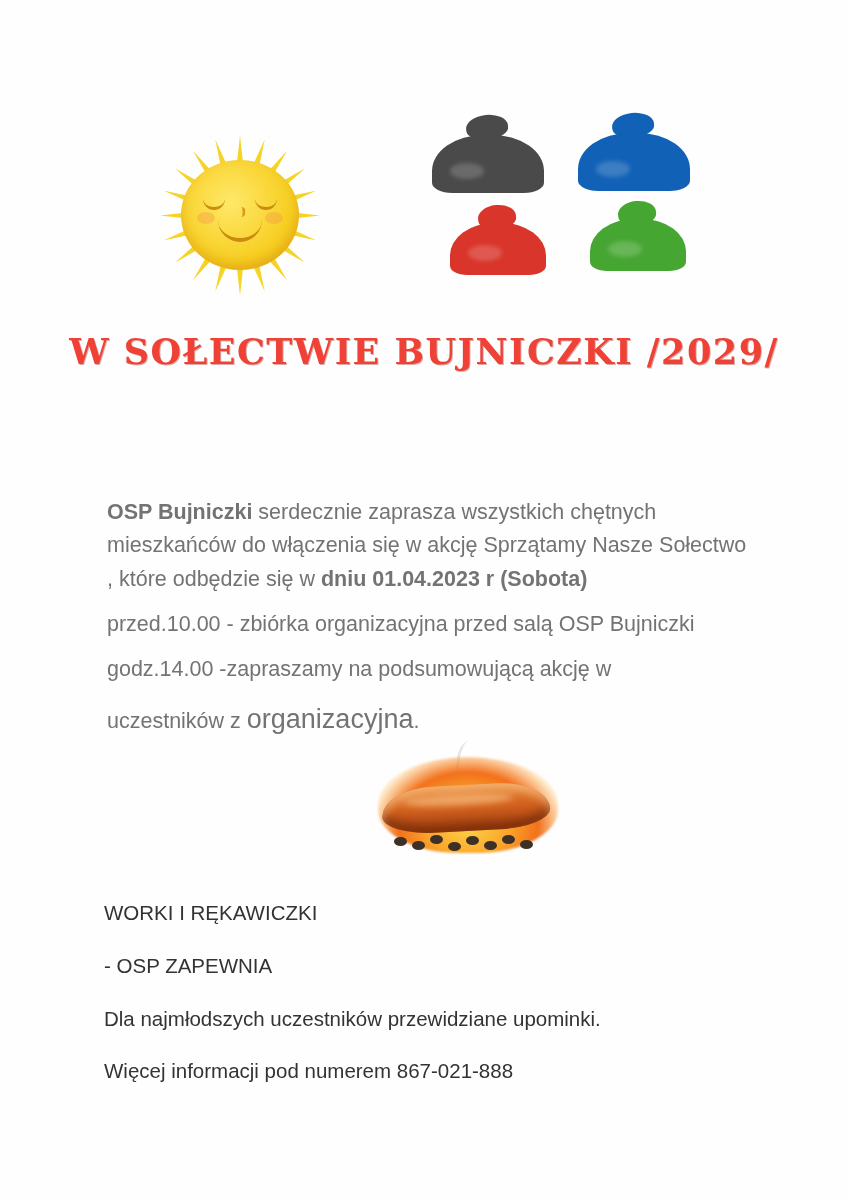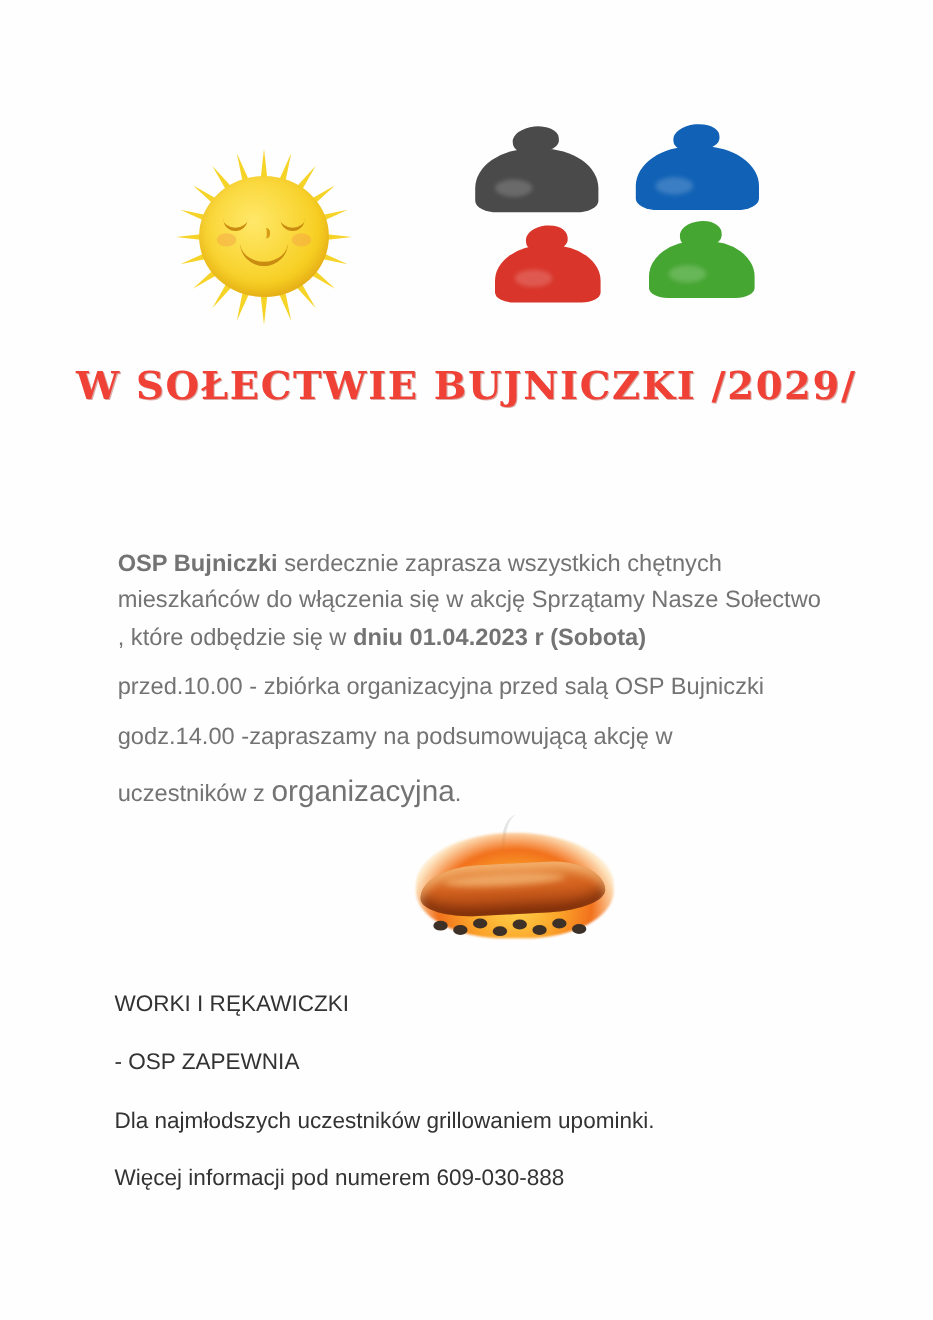--- a/index.html
+++ b/index.html
@@ -384,17 +384,17 @@
       <div class="coal" style="left:76px; top:5px;"></div>
       <div class="coal" style="left:94px; top:10px;"></div>
       <div class="coal" style="left:112px;top:4px;"></div>
       <div class="coal" style="left:130px;top:9px;"></div>
     </div>
   </div>
 
   <div class="footer-text">
     <p>WORKI I RĘKAWICZKI</p>
     <p>- OSP ZAPEWNIA</p>
-    <p>Dla najmłodszych uczestników grillowaniem upominki.</p>
-    <p>Więcej informacji pod numerem 609-030-888</p>
+    <p>Dla najmłodszych uczestników przewidziane upominki.</p>
+    <p>Więcej informacji pod numerem 867-021-888</p>
   </div>
 
 </div>
 
 </body></html>

